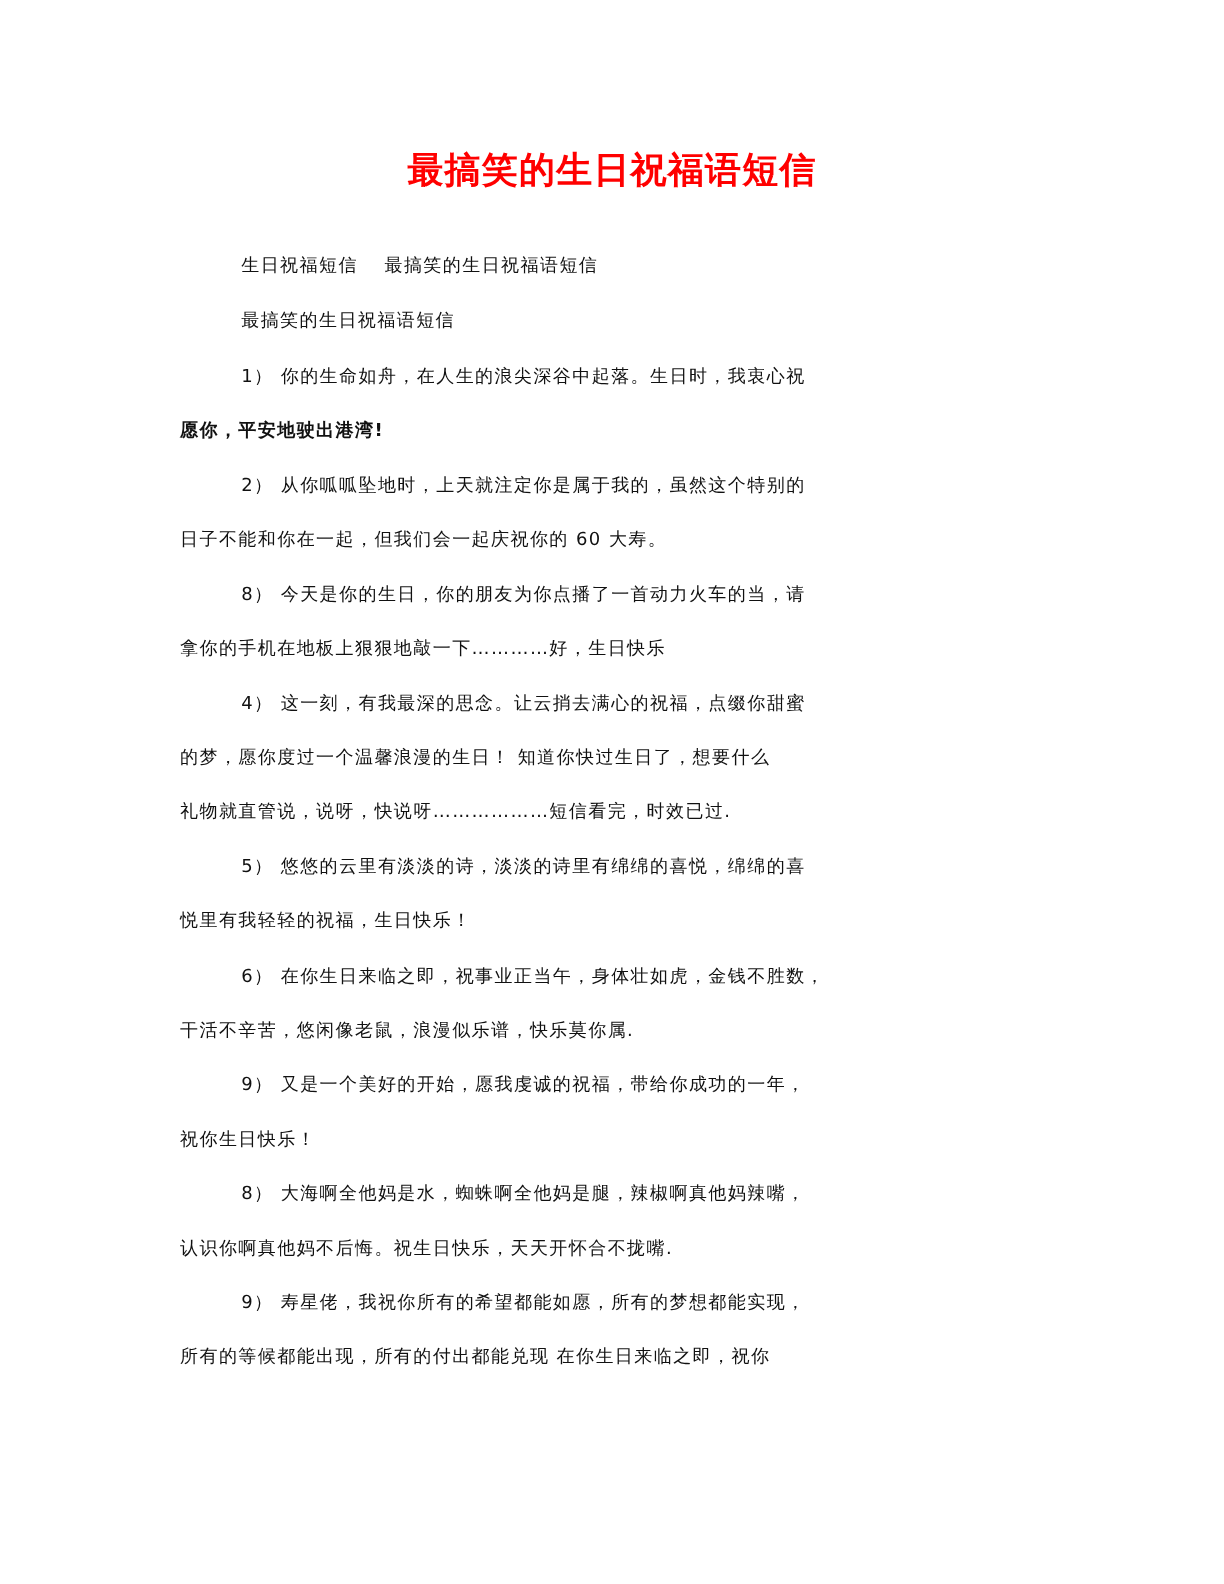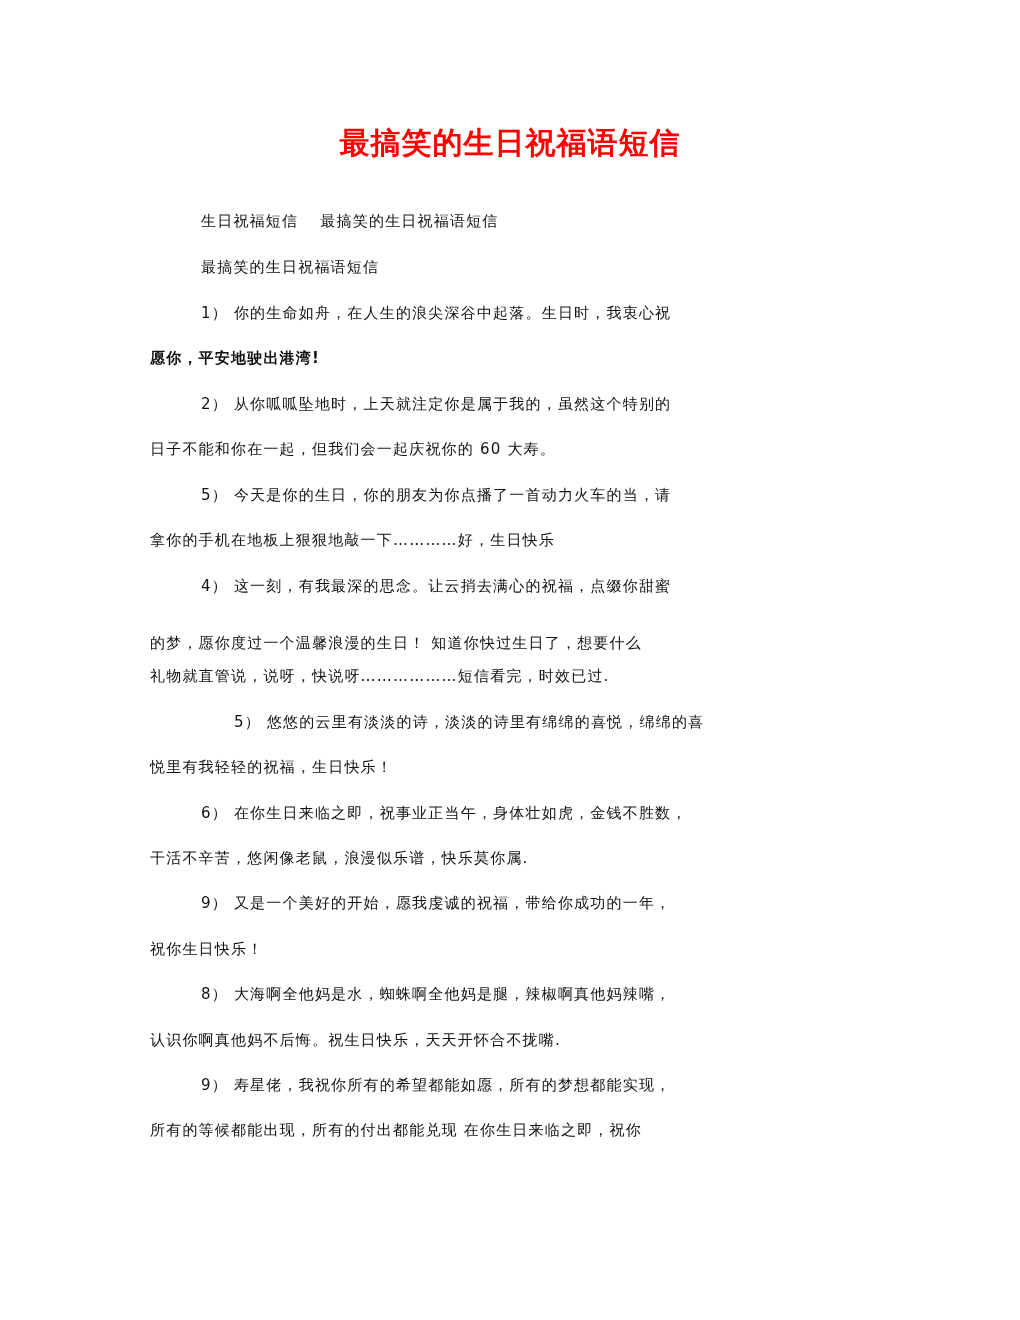--- a/index.html
+++ b/index.html
@@ -26,26 +26,26 @@
 
 <div class="page">
   <div class="title" style="color: rgb(255, 0, 0);">最搞笑的生日祝福语短信</div>
   <div id="body-lines">
     <div class="line indent" style="top: 206px;">生日祝福短信　 最搞笑的生日祝福语短信</div>
     <div class="line indent" style="top: 252px;">最搞笑的生日祝福语短信</div>
     <div class="line indent" style="top: 298px;">1） 你的生命如舟，在人生的浪尖深谷中起落。生日时，我衷心祝</div>
     <div class="line" style="top: 343px; font-weight: bold;">愿你，平安地驶出港湾!</div>
     <div class="line indent" style="top: 389px;">2） 从你呱呱坠地时，上天就注定你是属于我的，虽然这个特别的</div>
     <div class="line" style="top: 434px;">日子不能和你在一起，但我们会一起庆祝你的 60 大寿。</div>
-    <div class="line indent" style="top: 480px;">5） 今天是你的生日，你的朋友为你点播了一首动力火车的当，请</div>
+    <div class="line indent" style="top: 480px;">8） 今天是你的生日，你的朋友为你点播了一首动力火车的当，请</div>
     <div class="line" style="top: 525px;">拿你的手机在地板上狠狠地敲一下…………好，生日快乐</div>
     <div class="line indent" style="top: 571px;">4） 这一刻，有我最深的思念。让云捎去满心的祝福，点缀你甜蜜</div>
-    <div class="line" style="top: 616px; margin-top: 12px;">的梦，愿你度过一个温馨浪漫的生日！ 知道你快过生日了，想要什么</div>
+    <div class="line" style="top: 616px;">的梦，愿你度过一个温馨浪漫的生日！ 知道你快过生日了，想要什么</div>
     <div class="line" style="top: 661px;">礼物就直管说，说呀，快说呀………………短信看完，时效已过.</div>
-    <div class="line indent" style="top: 707px; margin-left: 33px;">5） 悠悠的云里有淡淡的诗，淡淡的诗里有绵绵的喜悦，绵绵的喜</div>
+    <div class="line indent" style="top: 707px;">5） 悠悠的云里有淡淡的诗，淡淡的诗里有绵绵的喜悦，绵绵的喜</div>
     <div class="line" style="top: 752px;">悦里有我轻轻的祝福，生日快乐！</div>
     <div class="line indent" style="top: 798px;">6） 在你生日来临之即，祝事业正当午，身体壮如虎，金钱不胜数，</div>
     <div class="line" style="top: 843px;">干活不辛苦，悠闲像老鼠，浪漫似乐谱，快乐莫你属.</div>
     <div class="line indent" style="top: 888px;">9） 又是一个美好的开始，愿我虔诚的祝福，带给你成功的一年，</div>
     <div class="line" style="top: 934px;">祝你生日快乐！</div>
     <div class="line indent" style="top: 979px;">8） 大海啊全他妈是水，蜘蛛啊全他妈是腿，辣椒啊真他妈辣嘴，</div>
     <div class="line" style="top: 1025px;">认识你啊真他妈不后悔。祝生日快乐，天天开怀合不拢嘴.</div>
     <div class="line indent" style="top: 1070px;">9） 寿星佬，我祝你所有的希望都能如愿，所有的梦想都能实现，</div>
     <div class="line" style="top: 1115px;">所有的等候都能出现，所有的付出都能兑现 在你生日来临之即，祝你</div>
   </div>

